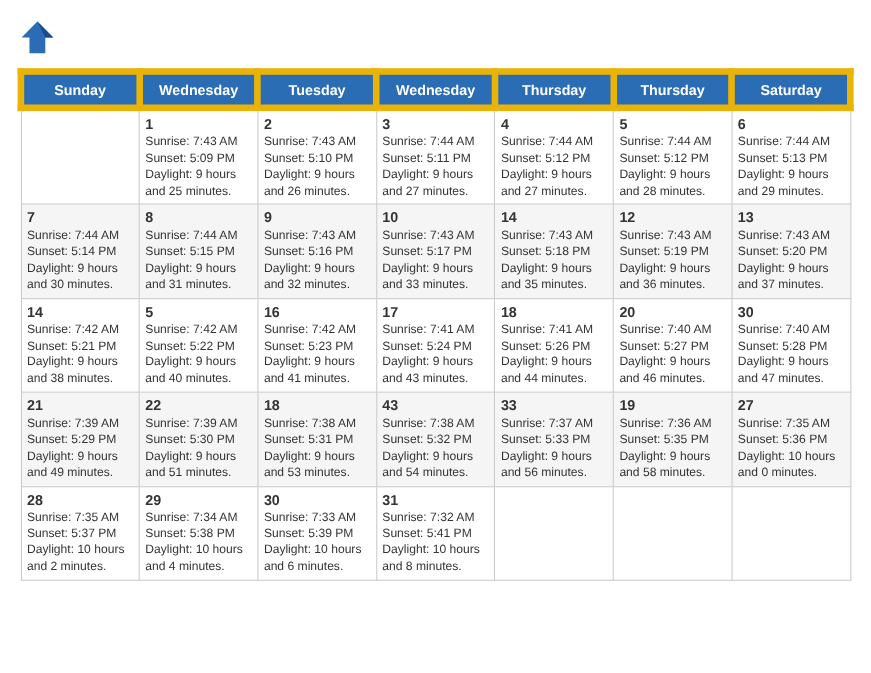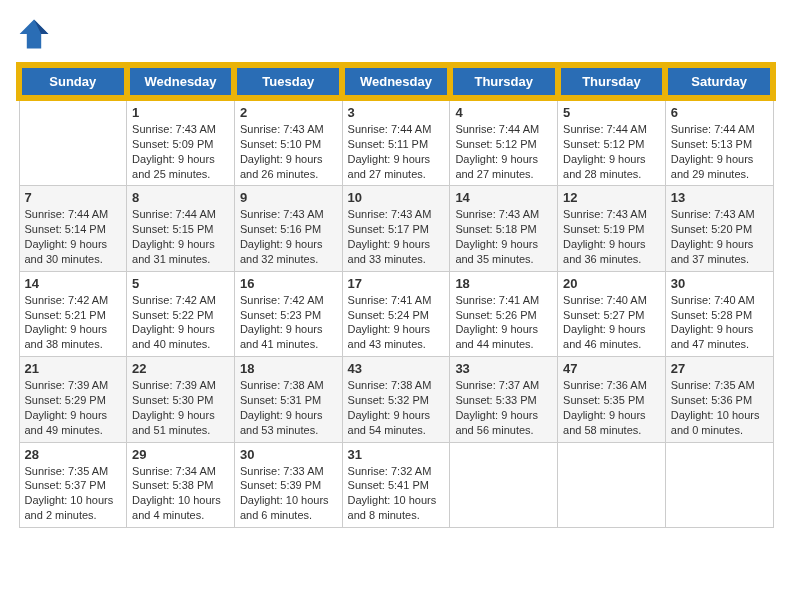--- a/index.html
+++ b/index.html
@@ -231,21 +231,21 @@
           </td>
           <td>
             <span class="day-number">43</span>
             <div class="day-info">Sunrise: 7:38 AM<br>Sunset: 5:32 PM<br>Daylight: 9 hours and 54 minutes.</div>
           </td>
           <td>
             <span class="day-number">33</span>
             <div class="day-info">Sunrise: 7:37 AM<br>Sunset: 5:33 PM<br>Daylight: 9 hours and 56 minutes.</div>
           </td>
           <td>
-            <span class="day-number">47</span>
+            <span class="day-number">19</span>
             <div class="day-info">Sunrise: 7:36 AM<br>Sunset: 5:35 PM<br>Daylight: 9 hours and 58 minutes.</div>
           </td>
           <td>
             <span class="day-number">27</span>
             <div class="day-info">Sunrise: 7:35 AM<br>Sunset: 5:36 PM<br>Daylight: 10 hours and 0 minutes.</div>
           </td>
         </tr>
         <tr>
           <td>
             <span class="day-number">28</span>

